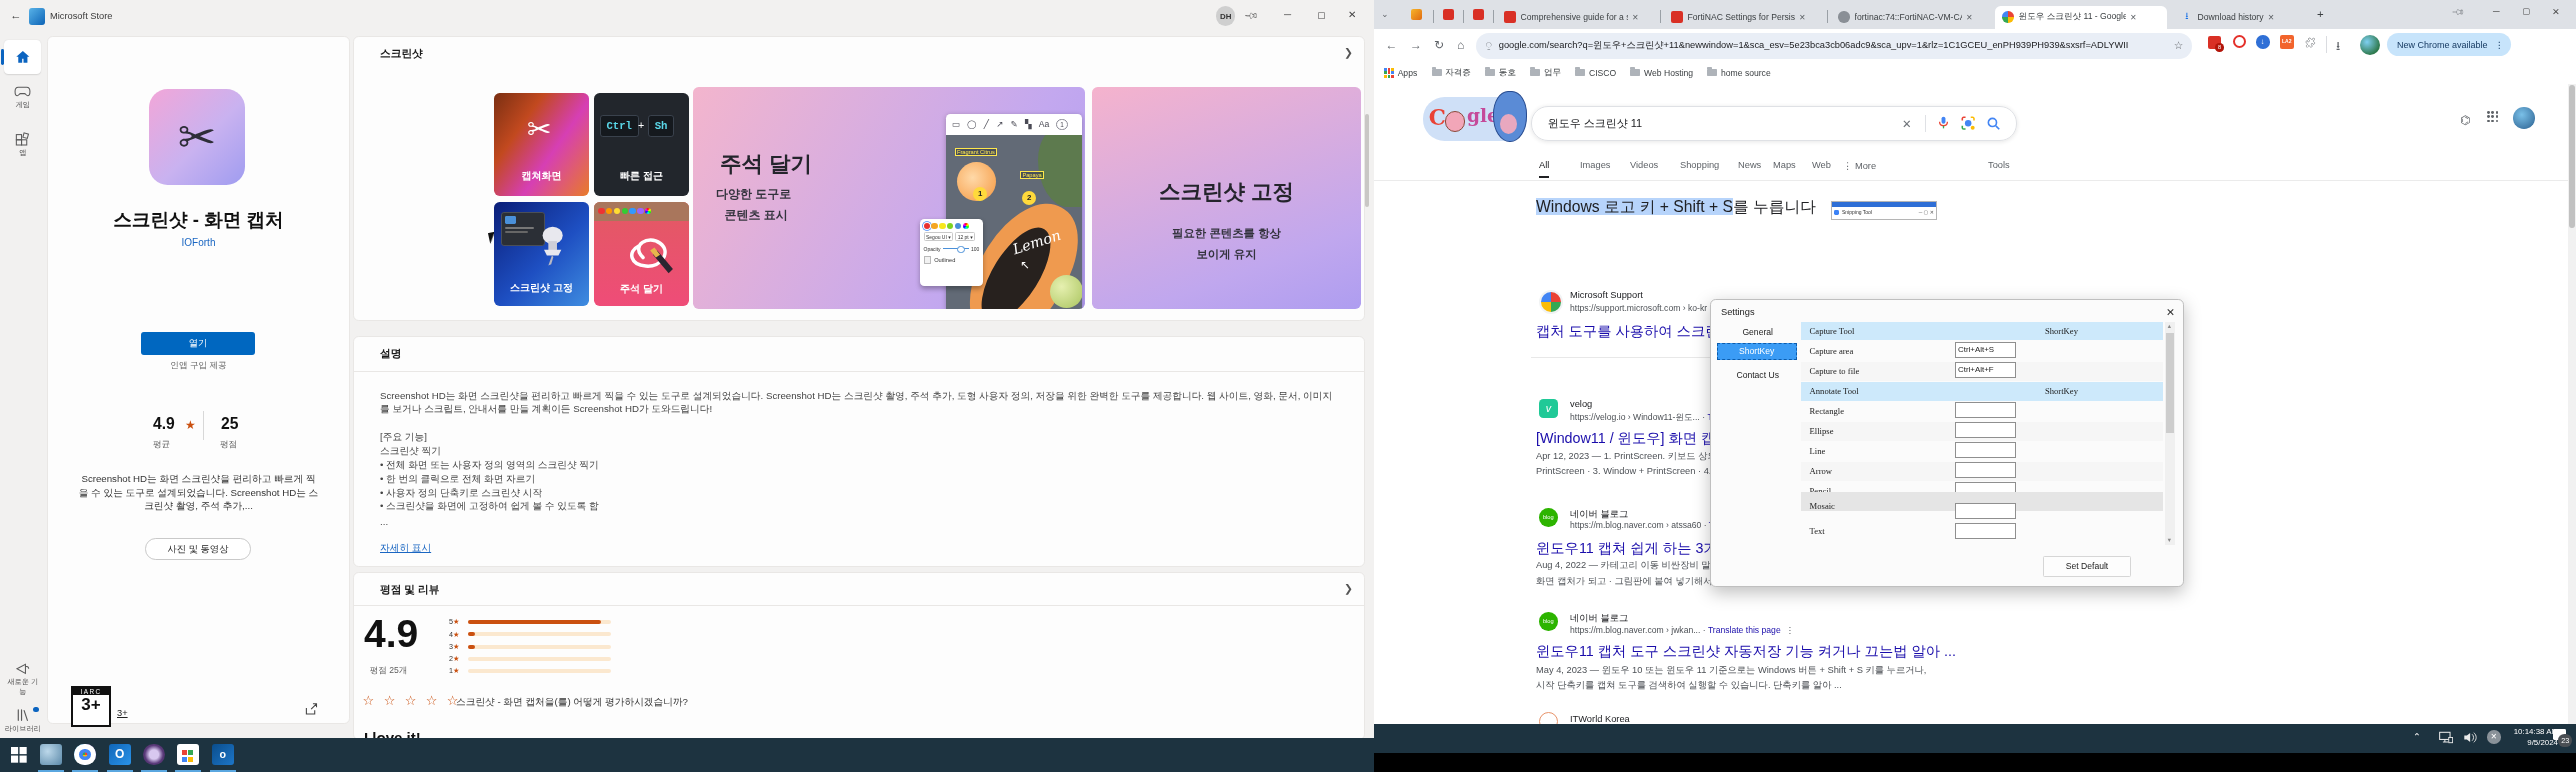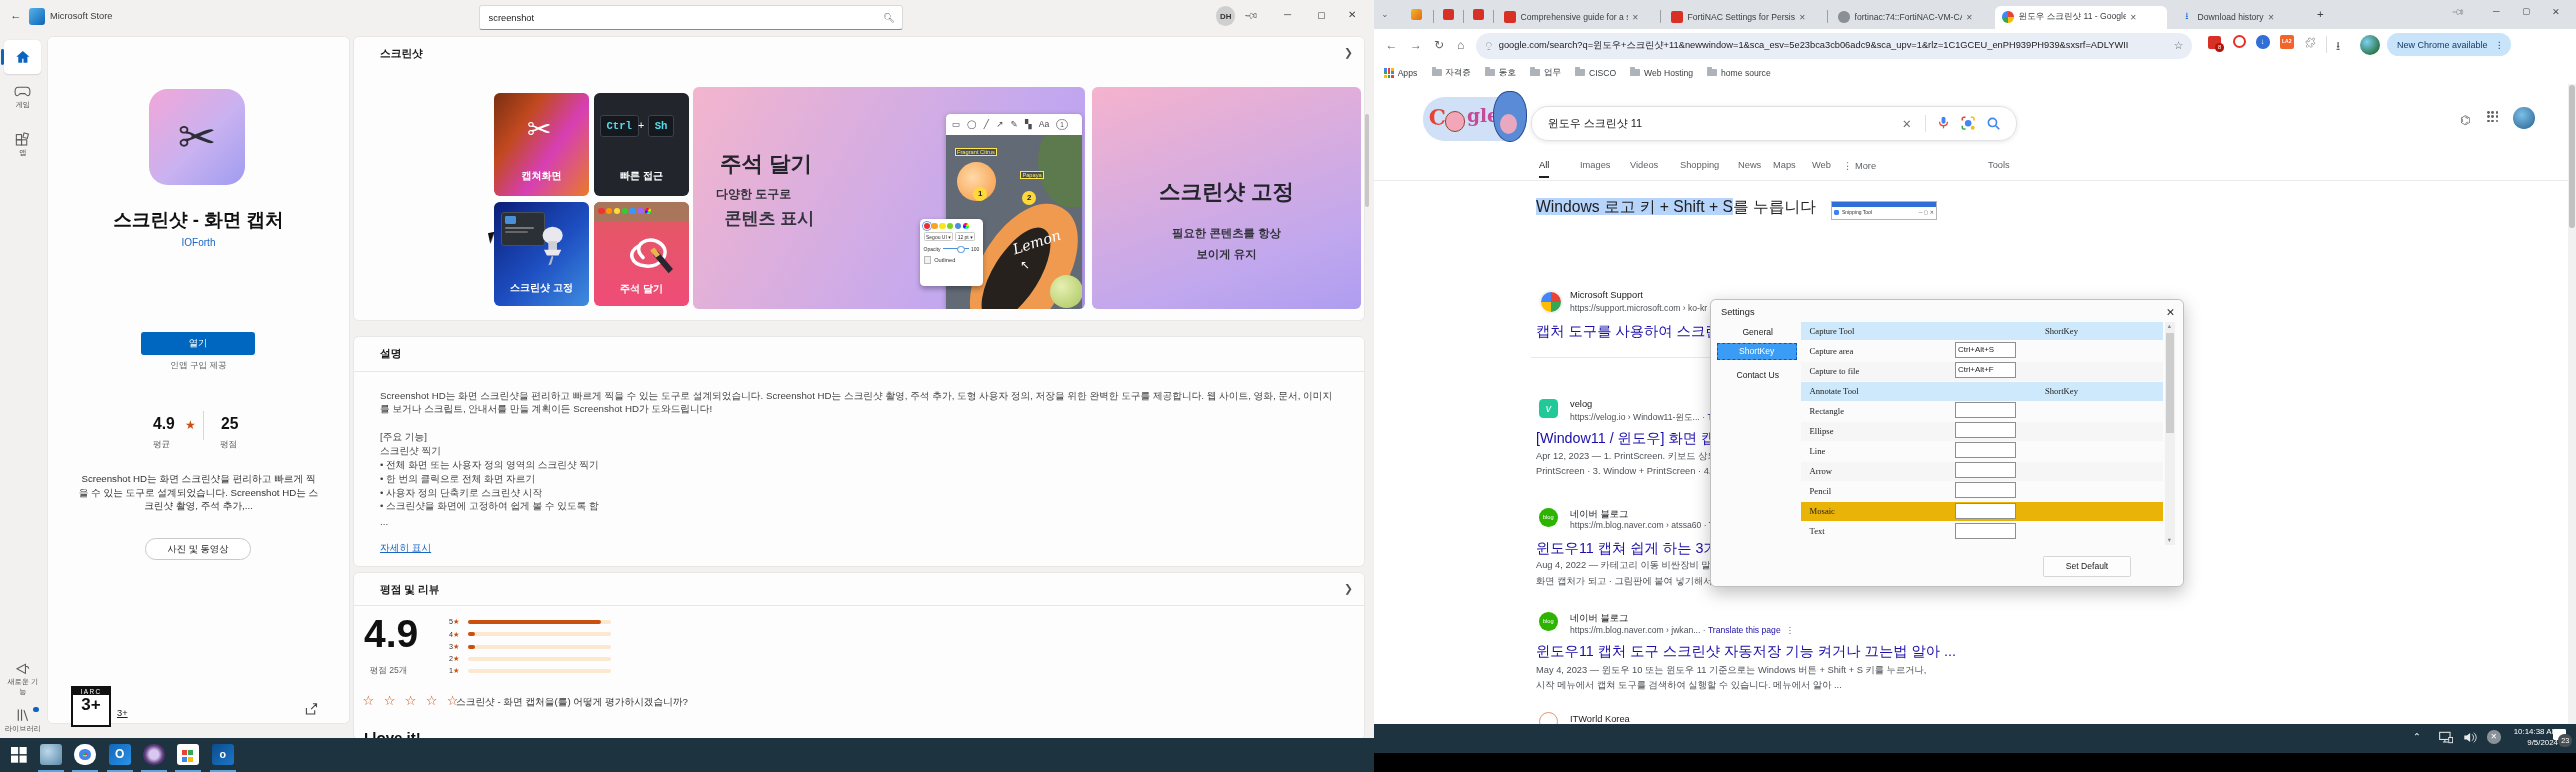--- a/index.html
+++ b/index.html
@@ -69,24 +69,20 @@
 <body>
 
 <div id="screen">
 
   <div id="store" class="abs">
 
     <div class="abs" style="left:0;top:0;width:1374px;height:33px;">
       <span class="abs" style="left:10px;top:9.3px;font-size:11.4px;color:#333;">←</span>
       <span class="abs" style="left:29px;top:7.9px;width:15.7px;height:17px;border-radius:2.9px;background:linear-gradient(135deg,#59b3e8,#0c63b6);"></span>
       <span class="abs st-title" style="left:50px;top:10.7px;">Microsoft Store</span>
-      <div class="abs flex" style="left:479px;top:5px;width:422px;height:23px;background:#fff;border:0.7px solid #d9d9d9;border-bottom-color:#8a8a8a;border-radius:2.9px;">
-        <span style="margin-left:8.6px;font-size:9.3px;color:#222;">screenshot</span>
-        <span style="margin-left:auto;margin-right:7.2px;color:#666;font-size:9.3px;">🔍︎</span>
-      </div>
       <span class="abs flex" style="left:1216px;top:6.4px;width:19.3px;height:19.3px;border-radius:50%;background:#cfcfcf;justify-content:center;font-size:7.9px;color:#333;">
           <b>DH</b>
         </span>
       <span class="abs" style="left:1246px;top:10px;color:#444;font-size:9.3px;transform:rotate(45deg);">📌︎</span>
       <span class="abs" style="left:1284px;top:8.6px;color:#444;font-size:10px;">─</span>
       <span class="abs" style="left:1317px;top:8.6px;color:#444;font-size:9.3px;">▢</span>
       <span class="abs" style="left:1348px;top:8.6px;color:#444;font-size:10px;">✕</span>
     </div>
 
     <div class="abs" style="left:0;top:33px;width:46px;height:706px;">
@@ -199,21 +195,21 @@
           <path d="M50 40c-18-18 8-32 24-20 16 12 2 34-20 32C32 50 28 32 44 24" fill="none" stroke="#fff" stroke-width="5" stroke-linecap="round"></path>
           <path d="M70 30 92 56l-6 6-22-26z" fill="#2b2530"></path>
             <path d="M66 26l8 10-6 4-8-10z" fill="#e8b64c"></path>
         </svg>
         <div class="tile-lbl" style="bottom:10px;font-size:10px;color:#fff;">주석 달기</div>
       </div>
 
       <div class="abs tile" style="left:339px;top:50px;width:392px;height:222px;background:linear-gradient(120deg,#f3b5cd,#c3a8ef 70%,#b29df0);">
         <div class="abs" style="left:27px;top:62px;font-size:21.5px;font-weight:bold;color:#24242c;">주석 달기</div>
         <div class="abs" style="left:23px;top:99px;font-size:12px;font-weight:bold;color:#33333d;">다양한 도구로</div>
-        <div class="abs" style="left:31.5px;top:120px;font-size:17px;font-weight:bold;color:#33333d;">콘텐츠 표시</div>
+        <div class="abs" style="left:31.5px;top:120px;font-size:12px;font-weight:bold;color:#33333d;">콘텐츠 표시</div>
 
         <div class="abs" style="left:253px;top:26.5px;width:136px;height:195px;background:#fff;border-radius:4.3px 4.3px 0 0;box-shadow:0 1.4px 5.7px rgba(0,0,0,.25);">
           <div class="flex" style="height:21.5px;border-bottom:0.7px solid #e3e3e3;padding:0 5.7px;gap:7.2px;color:#4a4a55;font-size:8.6px;">
             <span>▭</span>
             <span>◯</span>
             <span>╱</span>
             <span>↗</span>
             <span>✎</span>
             <span>▚</span>
             <span>Aa</span>
@@ -519,21 +515,21 @@
       <div class="abs gurl" style="left:196px;top:436px;"><span>https://m.blog.naver.com › atssa60</span> · <span class="translate">Translate this page</span>&nbsp;&nbsp;⋮</div>
       <div class="abs gt glink" style="left:162px;top:455px;">윈도우11 캡쳐 쉽게 하는 3가지 방법 - 네이버 블로그</div>
       <div class="abs gsnip" style="left:162px;top:475px;">Aug 4, 2022 — 카테고리 이동 비싼장비 말고 가성비 캠핑 · 키보드에서 prt sc 버튼 누르면 · 전체</div>
       <div class="abs gsnip" style="left:162px;top:491px;">화면 캡처가 되고 · 그림판에 붙여 넣기해서 · 저장하면 됩니다. · .</div>
 
       <span class="abs" style="left:165px;top:528px;width:18.6px;height:18.6px;border-radius:50%;background:#2db400;color:#fff;font-size:5.7px;text-align:center;line-height:18.6px;">blog</span>
       <div class="abs gsite" style="left:196px;top:528px;">네이버 블로그</div>
       <div class="abs gurl" style="left:196px;top:541px;"><span>https://m.blog.naver.com › jwkan...</span> · <span class="translate">Translate this page</span>&nbsp;&nbsp;⋮</div>
       <div class="abs gt glink" style="left:162px;top:558px;">윈도우11 캡처 도구 스크린샷 자동저장 기능 켜거나 끄는법 알아 ...</div>
       <div class="abs gsnip" style="left:162px;top:580px;">May 4, 2023 — 윈도우 10 또는 윈도우 11 기준으로는 Windows 버튼 + Shift + S 키를 누르거나,</div>
-      <div class="abs gsnip" style="left:162px;top:595px;">시작 메뉴에서 캡쳐 도구를 검색하여 실행할 수 있습니다. 메뉴에서 알아 ...</div>
+      <div class="abs gsnip" style="left:162px;top:595px;">시작 단축키를 캡쳐 도구를 검색하여 실행할 수 있습니다. 단축키를 알아 ...</div>
 
       <span class="abs" style="left:165px;top:628px;width:17px;height:17px;border-radius:50%;border:1.4px solid #e8936a;background:#fff;"></span>
       <div class="abs gsite" style="left:196px;top:630px;">ITWorld Korea</div>
 
       <div class="abs" style="left:1194px;top:0;width:7.9px;height:640px;background:#f1f1f1;">
         <div class="abs" style="left:0.7px;top:1.4px;width:6.4px;height:143px;background:#c1c1c1;border-radius:2.9px;"></div>
       </div>
 
       <div class="abs" style="left:457px;top:117px;width:104px;height:16.5px;border:0.7px solid #b5b5b5;background:#fff;">
         <div style="height:5px;background:#2f6fd6;"></div>
@@ -580,21 +576,21 @@
           </div>
         <div class="dlg-in" style="top:142px;"></div>
         <div class="dlg-row" style="top:162px;background:#f6f6f6;">
             <span style="margin-left:8.6px;">Arrow</span>
           </div>
         <div class="dlg-in" style="top:162px;"></div>
         <div class="dlg-row" style="top:182px;">
             <span style="margin-left:8.6px;">Pencil</span>
           </div>
         <div class="dlg-in" style="top:182px;"></div>
-        <div class="dlg-row" style="top:202px;background:#eab308;">
+        <div class="dlg-row" style="top:192px;background:#e5e5e5;align-items:flex-end;">
             <span style="margin-left:8.6px;">Mosaic</span>
           </div>
         <div class="dlg-in" style="top:203px;"></div>
         <div class="dlg-row" style="top:222px;">
             <span style="margin-left:8.6px;">Text</span>
           </div>
         <div class="dlg-in" style="top:223px;"></div>
 
         <div class="abs" style="left:454px;top:21.5px;width:10px;height:223px;background:#f0f0f0;">
           <span class="abs" style="left:1.4px;top:1.4px;font-size:5.7px;color:#888;">▲</span>

